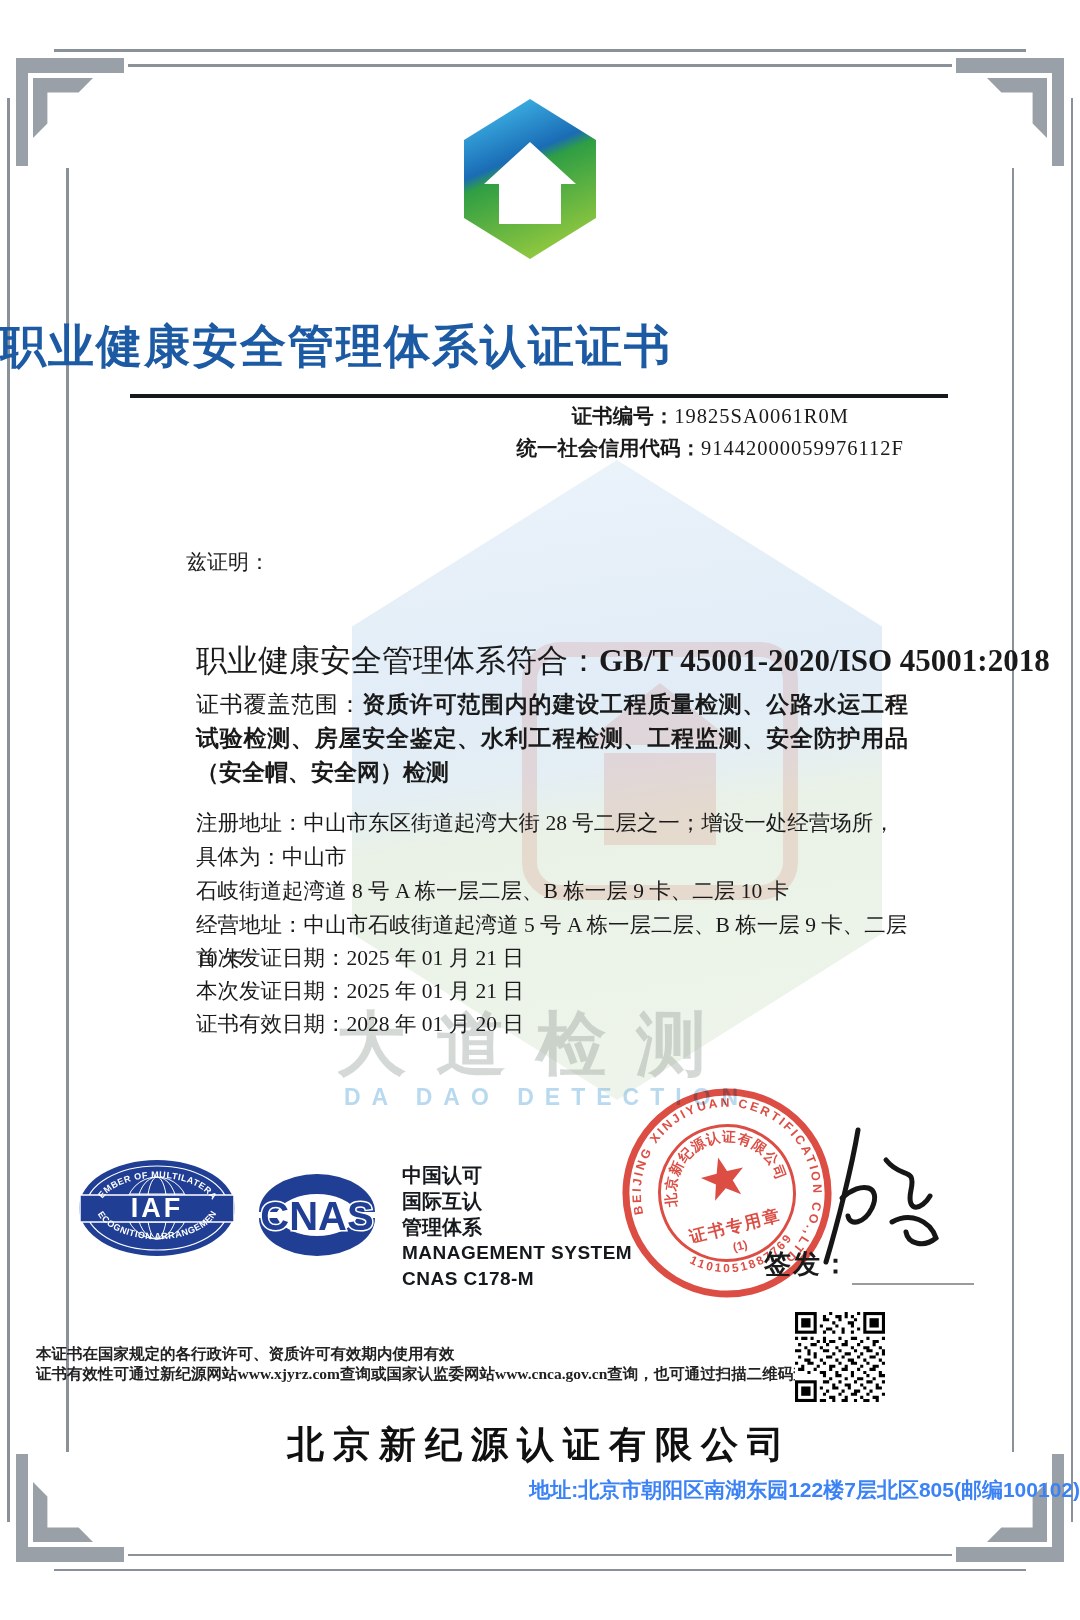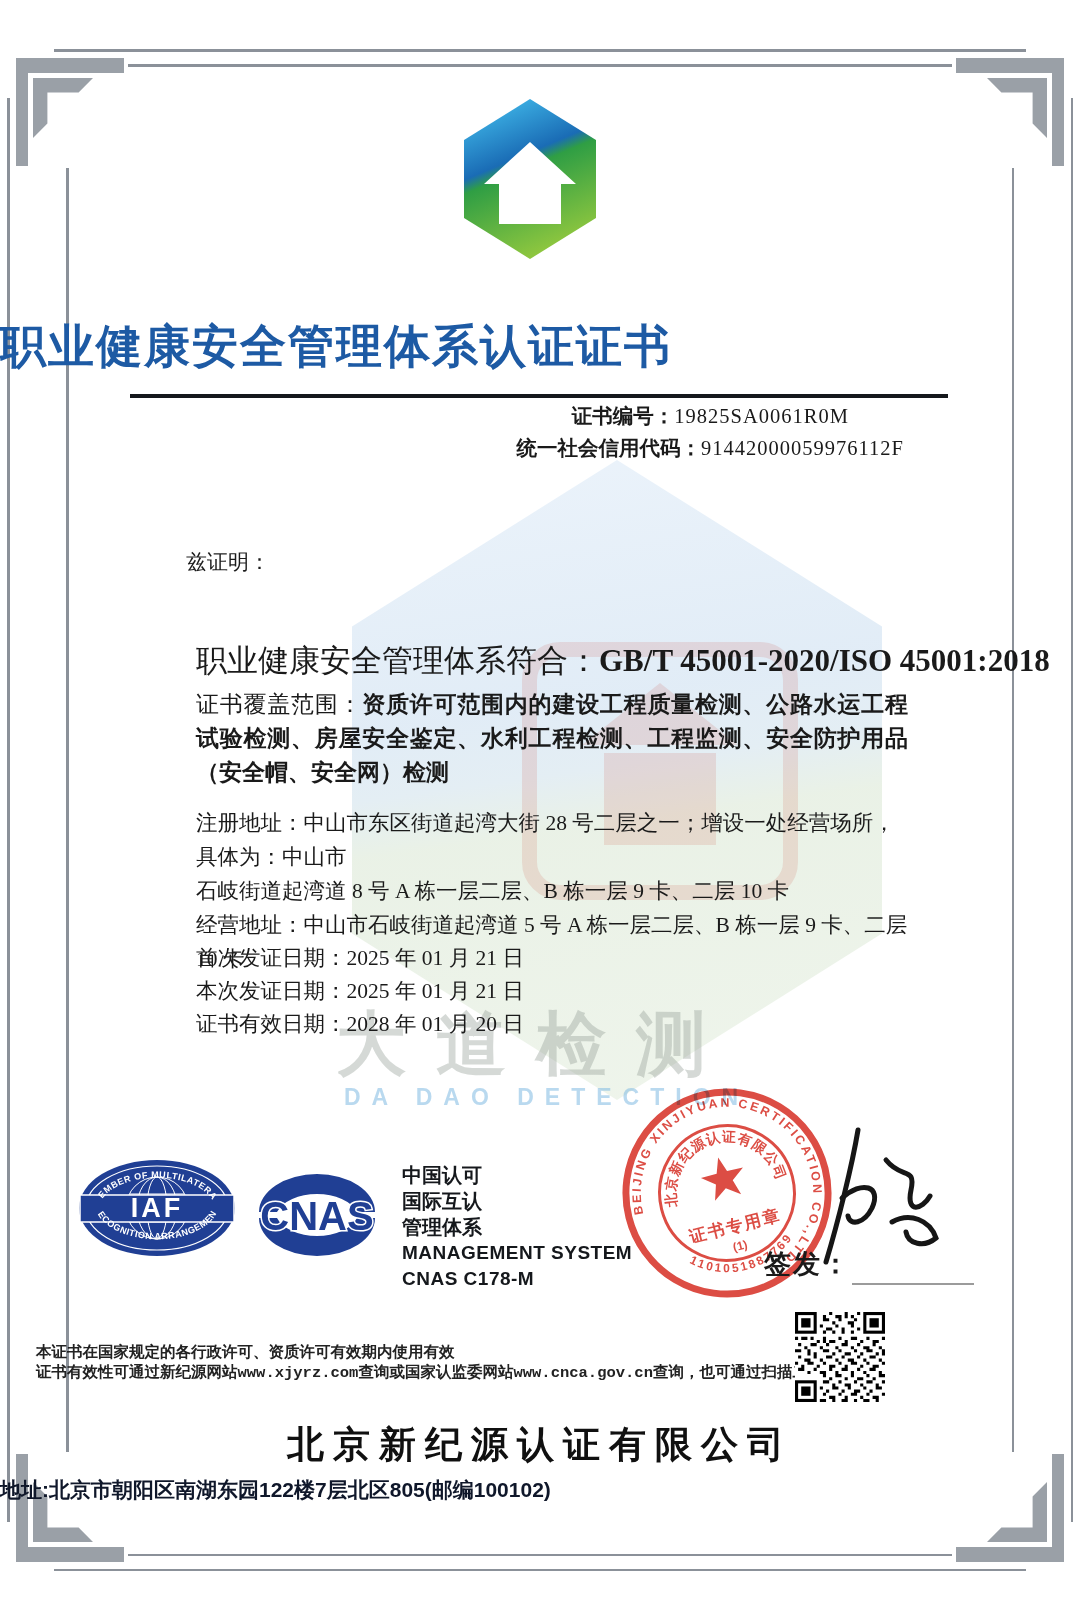--- a/index.html
+++ b/index.html
@@ -67,26 +67,26 @@
 
   
   .stamp{position:absolute;left:618px;top:1084px;width:218px;height:218px;z-index:3;transform:rotate(-14deg);opacity:.9;mix-blend-mode:multiply}
   .signature{position:absolute;left:806px;top:1122px;z-index:3}
   .sign-label{position:absolute;left:764px;top:1246px;z-index:3;font-family:"Liberation Sans","DejaVu Sans",sans-serif;
               font-weight:700;font-size:27px;letter-spacing:2px}
   .sign-line{position:absolute;left:852px;top:1283px;width:122px;height:2px;background:#9b9b9b;z-index:2}
 
   
   .qr{position:absolute;left:795px;top:1312px;width:90px;height:90px;z-index:3}
-  .notes{position:absolute;left:36px;top:1344px;z-index:2;font-family:Liberation Mono, monospace;
+  .notes{position:absolute;left:36px;top:1344px;z-index:2;font-family:Liberation Serif, serif;
          font-size:15.5px;line-height:19.5px;font-weight:700;color:#222;white-space:nowrap}
   .issuer{position:absolute;left:0;top:1420px;width:100%;text-align:center;z-index:2;
           font-family:"Liberation Sans","DejaVu Sans",sans-serif;font-size:37px;font-weight:600;letter-spacing:9px;color:#101010;white-space:nowrap}
-  .issuer-addr{position:absolute;left:0;top:1476px;width:100%;text-align:left;z-index:2;
-          font-family:"Liberation Sans","DejaVu Sans",sans-serif;font-size:21px;font-weight:700;color:#0f172a}
+  .issuer-addr{position:absolute;left:0;top:1476px;width:100%;text-align:right;z-index:2;
+          font-family:"Liberation Sans","DejaVu Sans",sans-serif;font-size:21px;font-weight:700;color:#3b82f6}
 </style>
 </head>
 <body>
 
 <div class="page">
 
   <div class="line" style="left:54px;top:49px;width:972px;height:2.5px"></div>
   <div class="line" style="left:128px;top:64px;width:824px;height:2.5px"></div>
   <div class="line" style="left:54px;bottom:49px;width:972px;height:2.5px"></div>
   <div class="line" style="left:128px;bottom:64px;width:824px;height:2.5px"></div>

